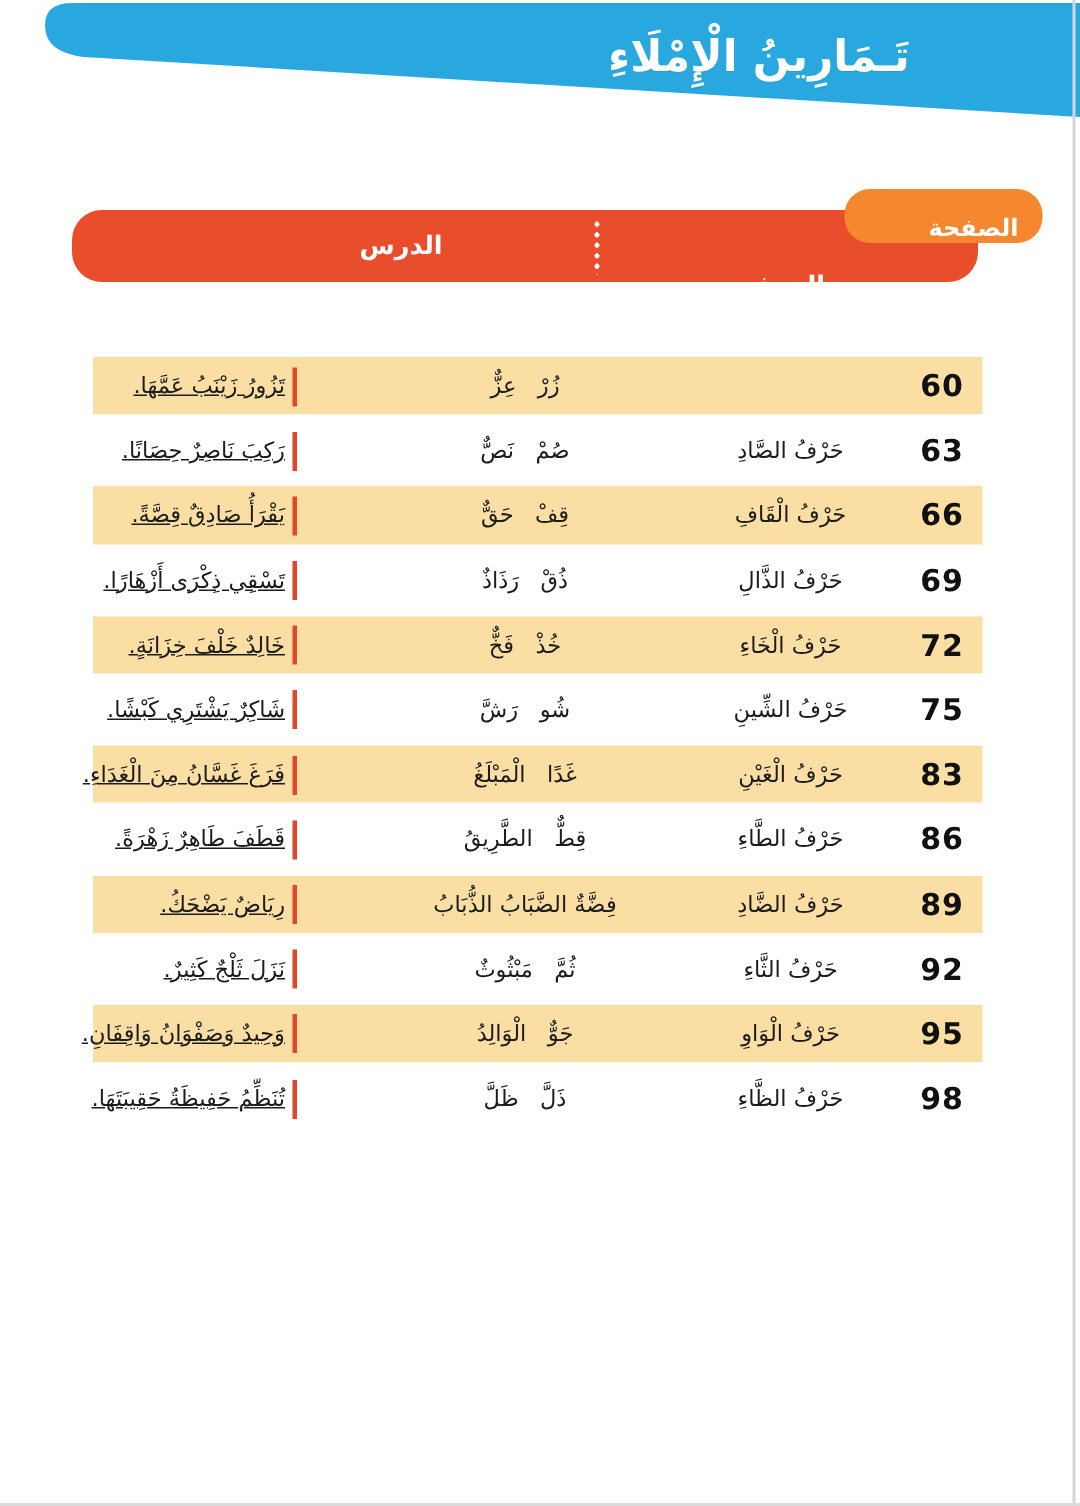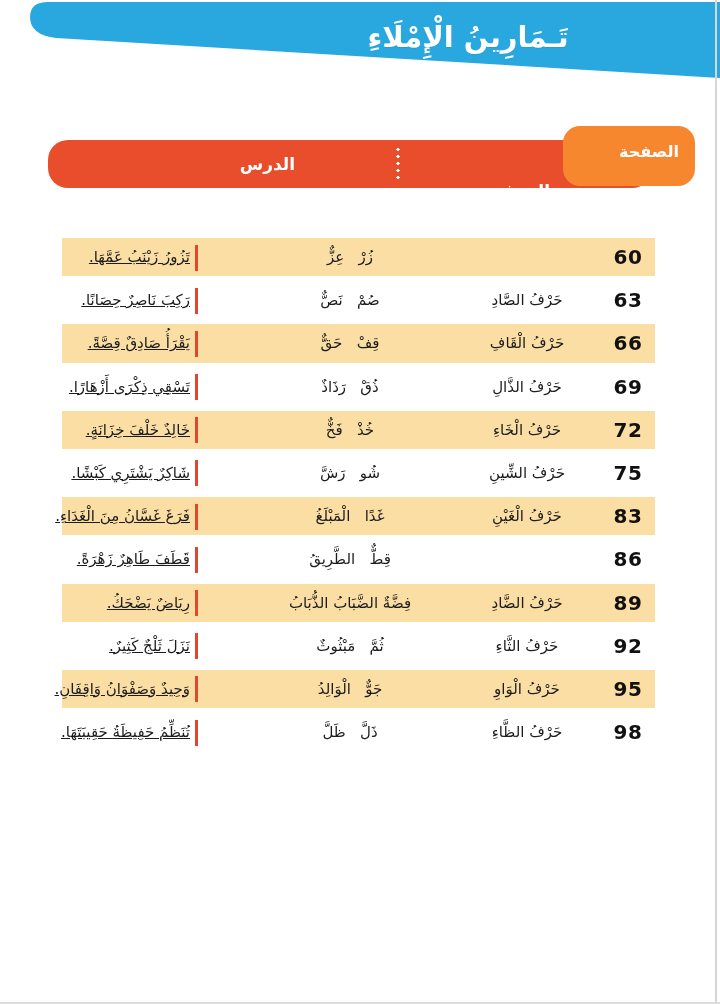--- a/index.html
+++ b/index.html
@@ -7,21 +7,21 @@
     position:relative;width:720px;height:1004px;background:#ffffff;overflow:hidden;
     font-family:"DejaVu Sans",sans-serif;
   }
   
   .edge-right{position:absolute;top:0;right:3px;width:2px;height:1004px;background:#d6d6d6;}
   .edge-bottom{position:absolute;left:0;bottom:0;width:720px;height:2px;background:#dcdcdc;}
 
   
   .banner-svg{position:absolute;top:0;left:0;}
   .banner-title{
-    position:absolute;top:14px;left:350px;width:236px;height:46px;
+    position:absolute;top:14px;left:388px;width:236px;height:46px;
     line-height:46px;text-align:center;direction:rtl;
     color:#ffffff;font-weight:bold;font-size:29px;white-space:nowrap;
     text-shadow:0 1px 0 rgba(0,0,0,0.06);
   }
 
   
   .hdr-bar{
     position:absolute;left:48px;top:140px;width:604px;height:48px;
     background:var(--bar-color,#e84e2b);border-radius:20px;
   }
@@ -30,21 +30,21 @@
     background-image:radial-gradient(circle at 2px 2.5px,#ffffff 1.6px,rgba(255,255,255,0) 1.8px);
     background-size:4px 7px;background-repeat:repeat-y;
   }
   .hdr-label{
     position:absolute;top:140px;height:48px;line-height:48px;text-align:right;
     color:#fff;font-weight:bold;font-size:17px;direction:rtl;white-space:nowrap;
   }
   .hdr-letter{left:410px;width:140px;margin-top:27px;}
   .hdr-lesson{left:155px;width:140px;}
   .page-box{
-    position:absolute;left:563px;top:126px;width:92px;height:60px;
+    position:absolute;left:563px;top:126px;width:92px;height:36px;
     background:var(--pagebox-color,#f6872f);border-radius:17px;
     color:#fff;font-weight:bold;font-size:16px;line-height:52px;text-align:center;
     direction:rtl;white-space:nowrap;padding-left:40px;
   }
 
   
   .rows{position:absolute;left:0;top:236px;width:720px;}
   .row{position:relative;width:720px;height:43.2px;}
   .row .band{display:none;}
   .row.hl .band{
@@ -135,20 +135,21 @@
       <div class="band"></div>
       <div class="cell c-page">83</div>
       <div class="cell c-letter">حَرْفُ الْغَيْنِ</div>
       <div class="cell c-words">غَدًا   الْمَبْلَغُ</div>
       <div class="tick"></div>
       <div class="cell c-sentence">فَرَغَ غَسَّانُ مِنَ الْغَدَاءِ.</div>
     </div>
       <div class="row">
 
       <div class="cell c-page">86</div>
+      <div class="cell c-letter">حَرْفُ الطَّاءِ</div>
       <div class="cell c-words">قِطٌّ   الطَّرِيقُ</div>
       <div class="tick"></div>
       <div class="cell c-sentence">قَطَفَ طَاهِرٌ زَهْرَةً.</div>
     </div>
       <div class="row hl">
       <div class="band"></div>
       <div class="cell c-page">89</div>
       <div class="cell c-letter">حَرْفُ الضَّادِ</div>
       <div class="cell c-words">فِضَّةٌ الضَّبَابُ الذُّبَابُ</div>
       <div class="tick"></div>

